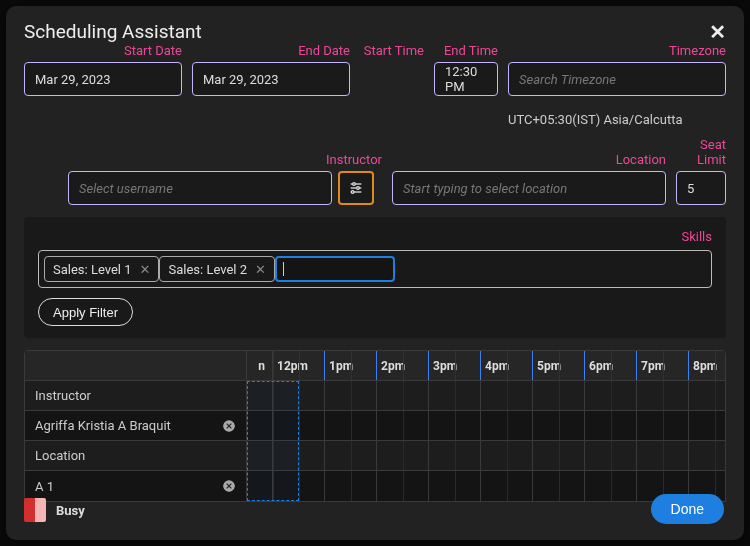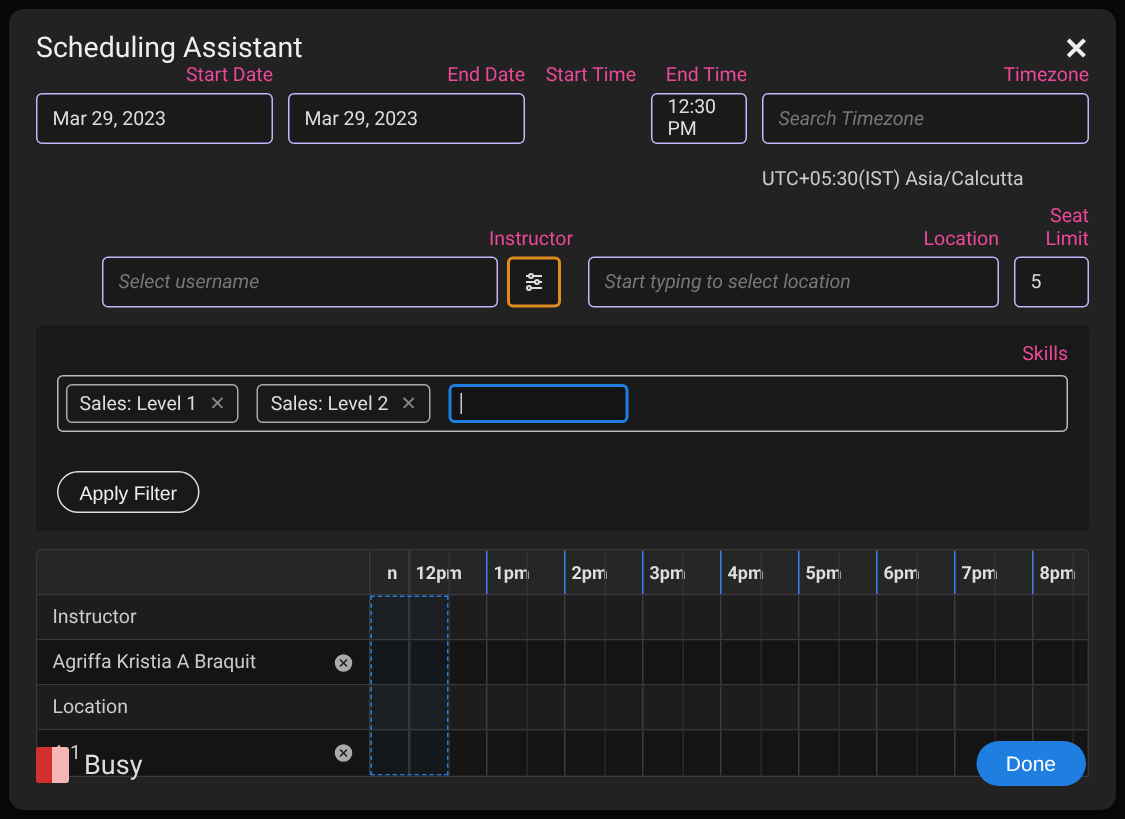--- a/index.html
+++ b/index.html
@@ -78,21 +78,21 @@
     background:#191919;
     border-radius:4px;
     padding:12px 14px;
     margin-bottom:12px;
   }
   .chips-row {
     border:1px solid #bbb;
     border-radius:4px;
     padding:5px;
     display:flex;
-    gap:12px;
+    gap:0;
     align-items:center;
   }
   .chip {
     border:1px solid #aaa;
     border-radius:4px;
     height:26px;
     padding:0 8px;
     display:flex; align-items:center; gap:8px;
     font-size:13px; color:#ddd;
     background:transparent;
@@ -101,21 +101,21 @@
   .chip-input-wrap {
     border:2px solid #1e7fe0;
     border-radius:4px;
     height:26px;
     width:120px;
     display:flex; align-items:center; padding:0 6px;
     background:#141414;
   }
   .cursor { width:1px; height:14px; background:#ccc; }
   .apply-btn {
-    margin-top:26px;
+    margin-top:10px;
     border:1px solid #ddd;
     border-radius:18px;
     height:28px;
     padding:0 14px;
     background:transparent;
     color:#eee;
     font-size:13px;
     cursor:pointer;
   }
 
@@ -164,21 +164,21 @@
     position:absolute;
     left:18px; right:78px; bottom:18px;
     display:flex; align-items:center;
   }
   .busy-swatch {
     width:22px; height:24px;
     background:linear-gradient(90deg,#d42f2f 50%, #f5b5b5 50%);
     border-radius:2px;
     margin-right:10px;
   }
-  .busy-label{ font-size:18px; color:#ddd; }
+  .busy-label{ font-size:13px; color:#ddd;font-weight:bold; }
   .done-btn {
     position:absolute; right:20px; bottom:16px;
     background:#1e7fe0;
     border:none;
     color:#fff;
     border-radius:18px;
     height:30px;
     padding:0 20px;
     font-size:14px;
     cursor:pointer;

